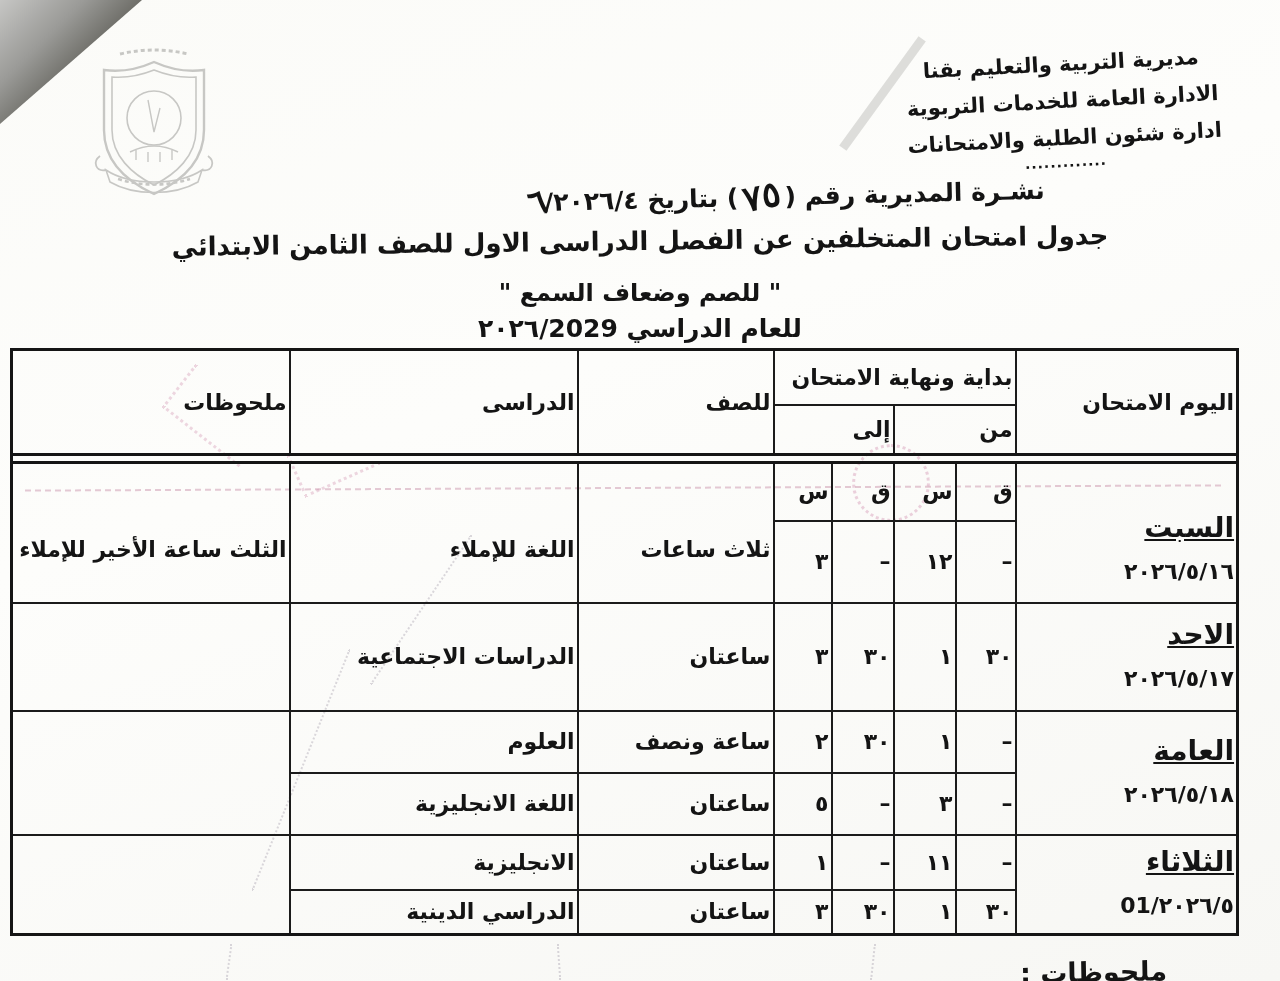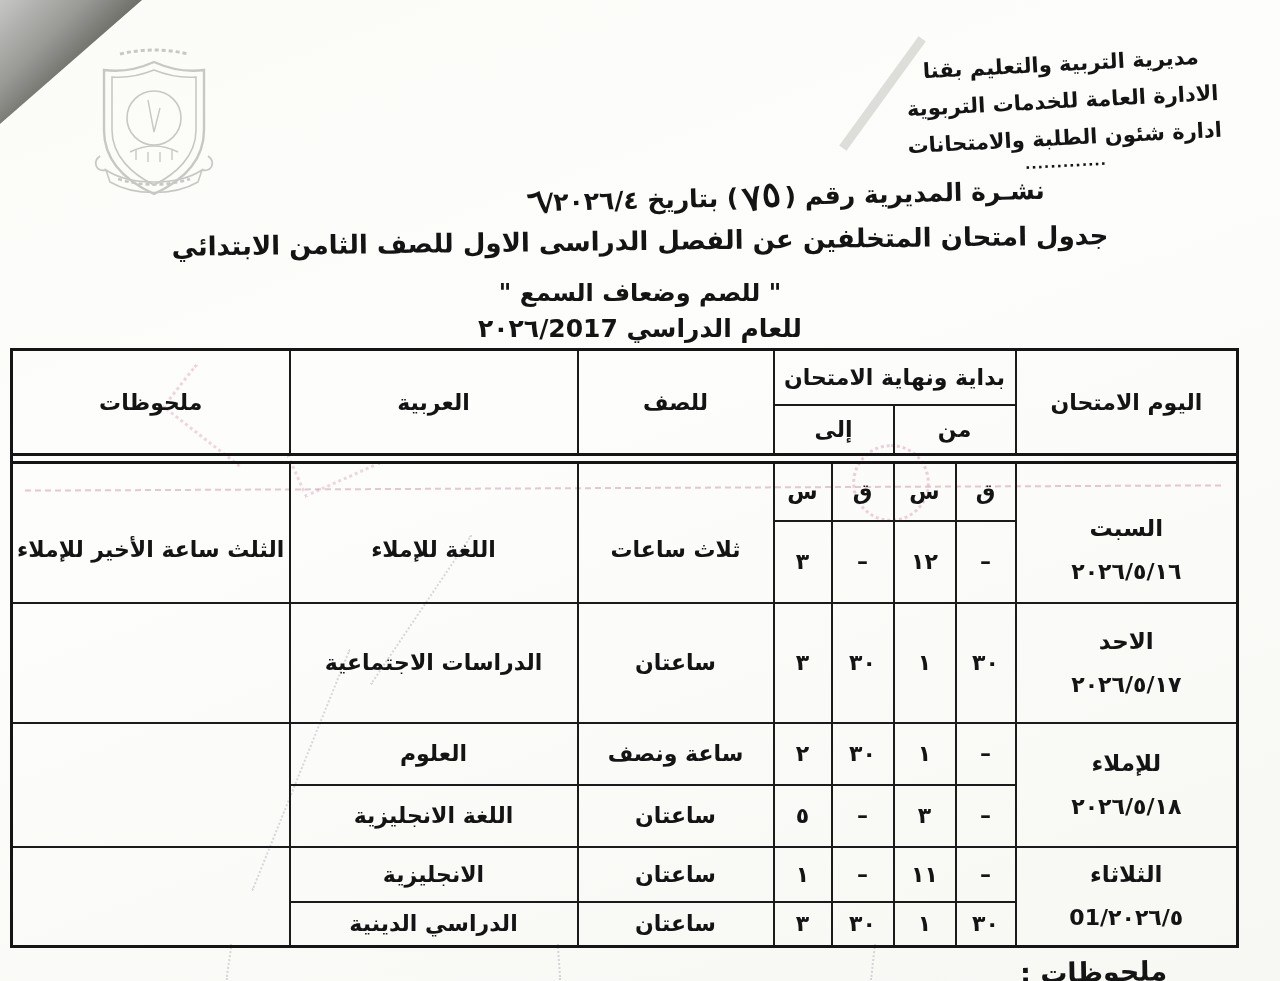--- a/index.html
+++ b/index.html
@@ -39,31 +39,31 @@
   .hand{display:inline-block;font-family:"DejaVu Serif",serif;font-weight:700;}
   .hand.num{transform:rotate(-10deg) scale(1.3);font-size:27px;}
   .hand.day{transform:rotate(-14deg) scale(1.25);font-size:26px;}
   
   table.sched{
     position:absolute;top:348px;left:10px;width:1226px;
     border-collapse:collapse;table-layout:fixed;
     border:3px solid #151515;
   }
   table.sched td,table.sched th{
-    border:2px solid #1b1b1b;text-align:center;vertical-align:middle;
+    border:2px solid #1b1b1b;vertical-align:middle;
     font-weight:700;font-size:22px;padding:2px;overflow:hidden;
   }
   tr.hdr1{height:55px;} tr.hdr2{height:50px;}
   tr.spacer td{height:5px;padding:0;border-top:3px solid #151515;border-bottom:3px solid #151515;}
-  tr.letters{height:58px;} tr.sat{height:82px;} tr.sun{height:120px;}
+  tr.letters{height:58px;} tr.sat{height:82px;} tr.sun{height:108px;}
   tr.mon1{height:62px;} tr.mon2{height:62px;} tr.tue1{height:55px;} tr.tue2{height:45px;}
   td.group-top{border-top:3px solid #151515;}
   td.thin-top{border-top:1px solid #3a3a3a;margin-top:32px;}
   .day-cell{line-height:30px;}
-  .day-name{font-size:23px;}
+  .day-name{font-size:28px;text-decoration:underline;}
   .day-date{font-size:22px;margin-top:14px;}
   .low{padding-top:36px !important;vertical-align:middle;}
   .notes-cell{font-size:21px;}
   
   .footer-cut{
     position:absolute;top:956px;left:1020px;width:200px;
     font-size:27px;font-weight:800;text-align:left;transform:rotate(-1deg);
   }
 </style>
 </head>
@@ -103,39 +103,39 @@
   <div>الادارة العامة للخدمات التربوية</div>
   <div>ادارة شئون الطلبة والامتحانات</div>
   <div class="dots">.............</div>
 </div>
 
 <div class="title-line t1">
   <span>نشـرة المديرية رقم ( </span><span class="hand num">٧٥</span><span> ) بتاريخ </span><span>٢٠٢٦/٤/</span><span class="hand day">٦</span>
 </div>
 <div class="title-line t2">جدول امتحان المتخلفين عن الفصل الدراسى الاول للصف الثامن الابتدائي</div>
 <div class="title-line t3">" للصم وضعاف السمع "</div>
-<div class="title-line t4">للعام الدراسي ٢٠٢٦/2017</div>
+<div class="title-line t4">للعام الدراسي ٢٠٢٦/2029</div>
 
 <table class="sched" dir="rtl">
   <colgroup>
     <col style="width:222px">
       <col style="width:60px">
       <col style="width:62px">
     <col style="width:62px">
       <col style="width:58px">
       <col style="width:196px">
     <col style="width:288px">
       <col style="width:278px">
   </colgroup>
   <tbody>
   <tr class="hdr1">
     <td rowspan="2">اليوم الامتحان</td>
     <td colspan="4">بداية ونهاية الامتحان</td>
     <td rowspan="2">للصف</td>
-    <td rowspan="2">العربية</td>
+    <td rowspan="2">الدراسى</td>
     <td rowspan="2">ملحوظات</td>
   </tr>
   <tr class="hdr2">
     <td colspan="2">من</td>
     <td colspan="2">إلى</td>
   </tr>
   <tr class="spacer">
         <td colspan="8"></td>
       </tr>
 
@@ -168,21 +168,21 @@
     <td class="group-top">١</td>
     <td class="group-top">٣٠</td>
     <td class="group-top">٣</td>
     <td class="group-top">ساعتان</td>
     <td class="group-top">الدراسات الاجتماعية</td>
     <td class="group-top notes-cell"></td>
   </tr>
 
   <tr class="mon1">
     <td rowspan="2" class="group-top day-cell">
-      <div class="day-name">للإملاء</div>
+      <div class="day-name">العامة</div>
       <div class="day-date">٢٠٢٦/٥/١٨</div>
     </td>
     <td class="group-top">–</td>
     <td class="group-top">١</td>
     <td class="group-top">٣٠</td>
     <td class="group-top">٢</td>
     <td class="group-top">ساعة ونصف</td>
     <td class="group-top">العلوم</td>
     <td rowspan="2" class="group-top notes-cell"></td>
   </tr>

